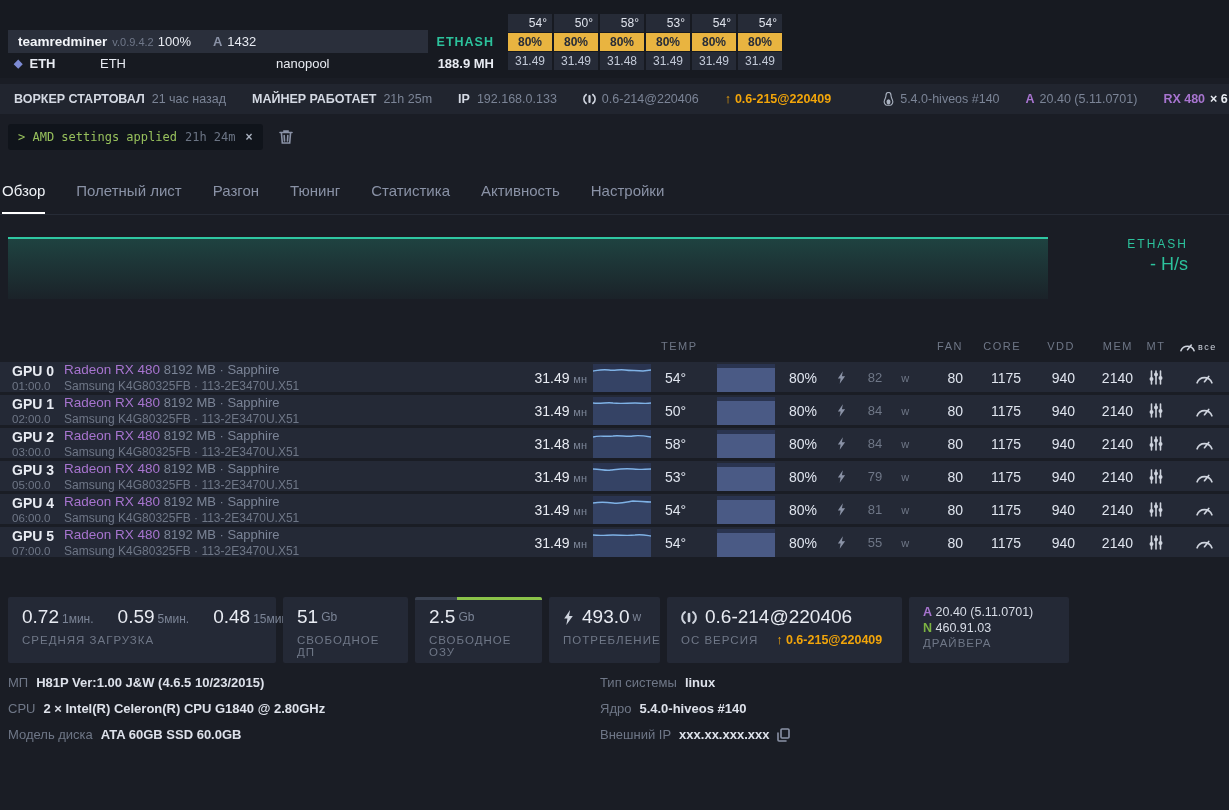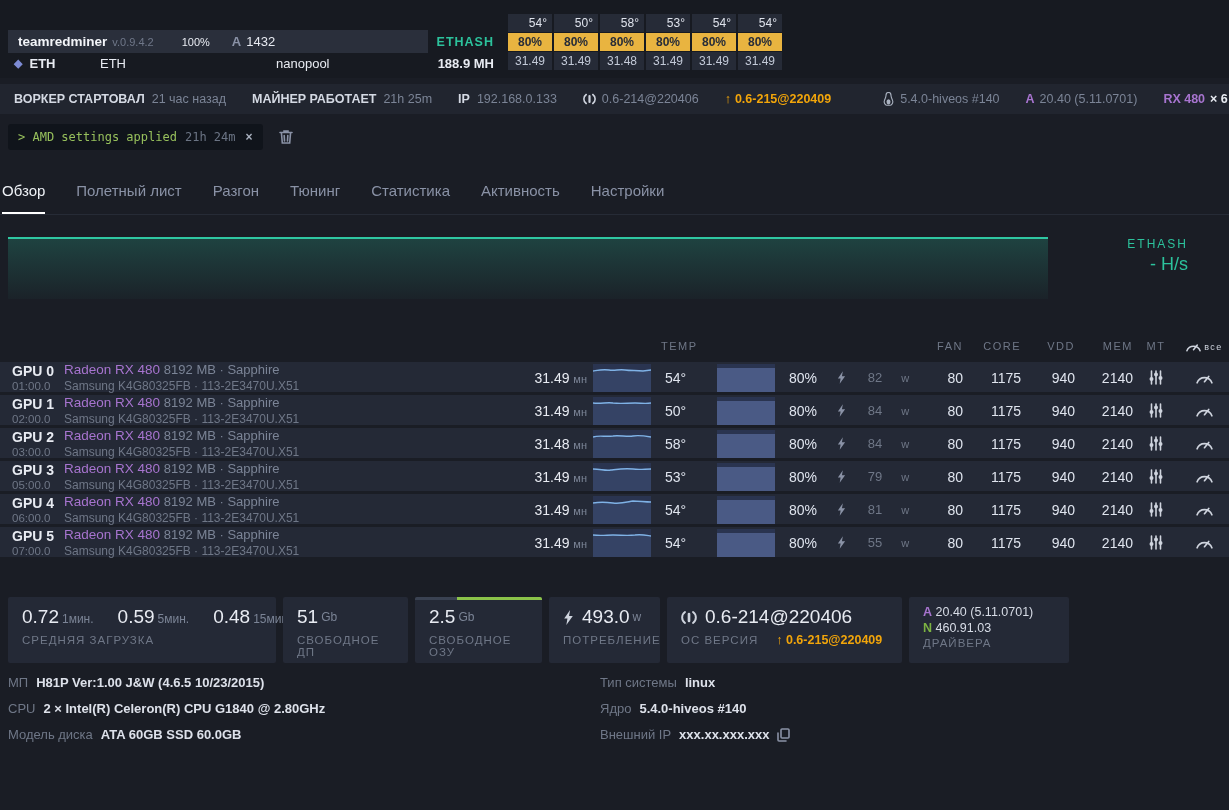--- a/index.html
+++ b/index.html
@@ -5,21 +5,21 @@
   * { margin:0; padding:0; box-sizing:border-box; }
   html,body { width:1229px; height:810px; background:#1a1d25; overflow:hidden;
     font-family:"Liberation Sans", sans-serif; color:#e8ebf2; }
 
   
   .header { position:relative; height:78px; background:#171a21; }
   .miner-bar { position:absolute; left:8px; top:30px; width:420px; height:23px;
     background:#2a2f3b; display:flex; align-items:center; padding:0 10px; cursor:pointer; }
   .miner-name { font-weight:bold; font-size:13.5px; color:#f2f4f8; }
   .miner-ver { font-size:11px; color:#6f7789; margin-left:5px; }
-  .miner-pct { font-size:11px; margin-left:28px; }
+  .miner-pct { font-size:13px; margin-left:4px; }
   .miner-a { font-weight:bold; color:#8a92a6; font-size:13px; margin-left:22px; }
   .miner-acc { font-size:13px; margin-left:5px; }
   .algo-label { position:absolute; left:424px; top:35px; width:70px; text-align:right;
     color:#2cc29c; font-weight:bold; font-size:12.5px; letter-spacing:1px; }
   .coin-row { position:absolute; left:8px; top:53px; width:486px; height:22px; font-size:13px; }
   .coin-row > span { position:absolute; top:3px; }
   .coin-cell { left:6px; font-weight:bold; }
   .eth-ic { color:#7d8bd4; font-size:11px; margin-right:7px; }
   .wallet-cell { left:92px; }
   .pool-cell { left:268px; }
@@ -84,21 +84,21 @@
   .model-line2 { font-size:12px; color:#6f7787; margin-top:2px; }
   .row-hash { font-size:14px; }
   .row-hash .u { font-size:11px; color:#7b8496; }
   .spark { width:58px; height:28px; background:#2a3450; margin:0 auto; position:relative; overflow:hidden; }
   .spark svg { display:block; }
   .fan-fill { position:absolute; left:0; right:0; bottom:0; top:4px; background:#4a5a85; }
   .row-val { font-size:14px; color:#dfe4ee; }
   .row-power { color:#6f7787; font-size:13px; display:flex; align-items:center; justify-content:center;gap:16px; }
   .row-power .w { font-size:11px; margin-left:3px; }
   .icon-btn { display:flex; justify-content:center; cursor:pointer; }
-  .head-all { display:flex; align-items:flex-end; justify-content:center; gap:2px; cursor:pointer; }
+  .head-all { display:flex; align-items:flex-end; gap:2px; cursor:pointer; }
   .head-all .all-txt { font-size:9px; color:#cfd4de; }
 
   
   .stats-bar { margin:40px 8px 0 8px; display:flex; gap:7px; }
   .card { background:#242936; height:66px; border-radius:2px; padding:9px 14px 0 14px; position:relative; }
   .card-label { color:#6f7787; font-size:11.5px; letter-spacing:1px; margin-top:6px; }
   .big { font-size:19px; color:#e8ebf2; }
   .small-u { font-size:12px; color:#7b8496; margin-left:3px; }
   .w-load { width:268px; } .w-cpu { width:126px; } .w-disk { width:125px; }
   .w-ram { width:127px; } .w-pow { width:111px; } .w-os { width:235px; } .w-drv { width:160px; }

